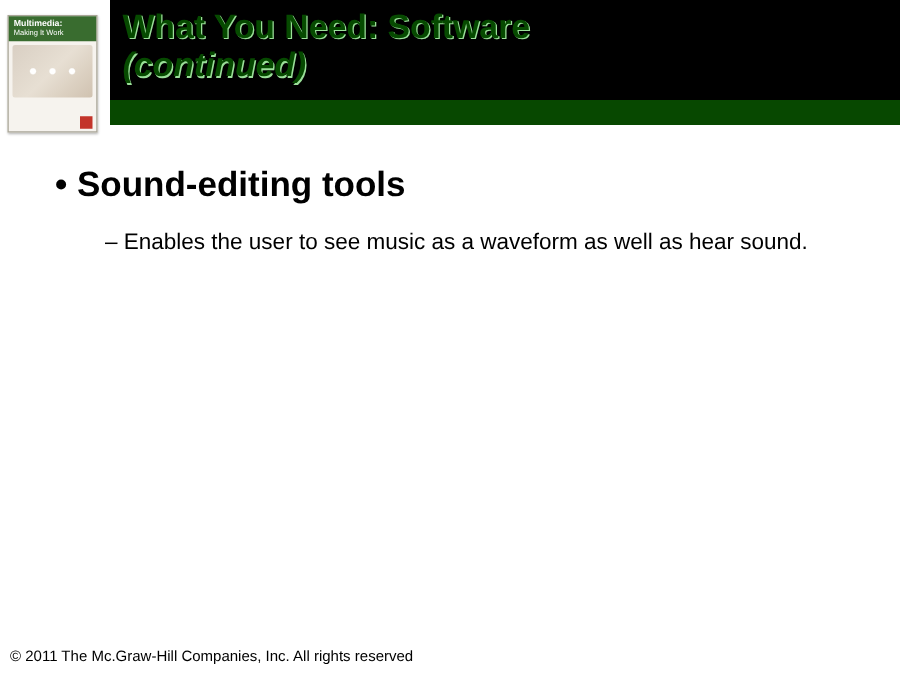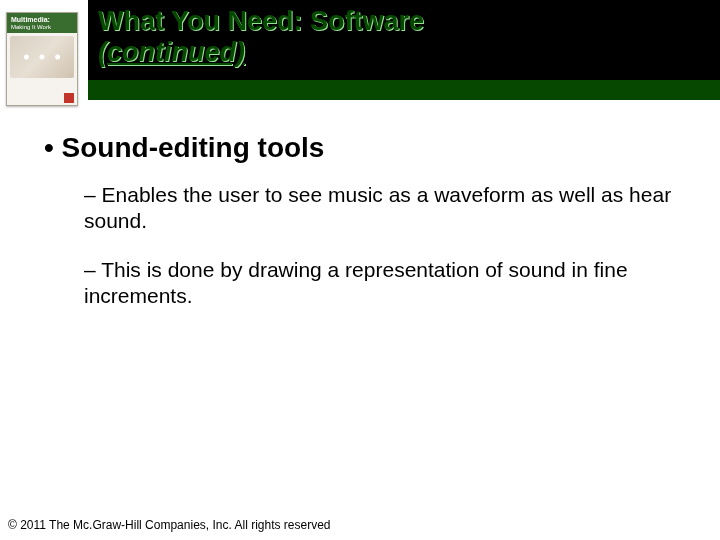--- a/index.html
+++ b/index.html
@@ -81,21 +81,20 @@
     font-size: 27px;
     text-shadow: 1px 1px 0 #9adf98;
     line-height: 1.15;
   }
   .titlebar .t2 {
     color: #064a00;
     font-style: italic;
     font-weight: bold;
     font-size: 27px;
     text-shadow: 1px 1px 0 #9adf98;
-    text-decoration: underline;
   }
   .bottombar {
     position: absolute;
     left: 88px;
     top: 80px;
     right: 0;
     height: 20px;
     background: #074800;
   }
   .body {
@@ -107,21 +106,21 @@
   }
   .bullet {
     font-size: 28px;
     font-weight: bold;
     margin: 6px 0 18px 0;
   }
   .bullet::before {
     content: "• ";
   }
   .sub {
-    font-size: 21px;
+    font-size: 18px;
     font-weight: normal;
     margin: 0 0 22px 40px;
     line-height: 1.25;
   }
   .sub::before {
     content: "– ";
   }
   .footer {
     position: absolute;
     left: 8px;
@@ -148,17 +147,16 @@
     <div class="titlebar">
       <div class="t1">What You Need: Software</div>
       <div class="t2">(continued)</div>
     </div>
     <div class="bottombar"></div>
   </div>
 
   <div class="body">
     <div class="bullet">Sound-editing tools</div>
     <div class="sub">Enables the user to see music as a waveform as well as hear sound.</div>
-    <div class="sub">This is done by drawing a representation of sound in fine increments.</div>
   </div>
 
   <div class="footer">© 2011 The Mc.Graw-Hill Companies, Inc. All rights reserved</div>
 </div>
 
 </body></html>

